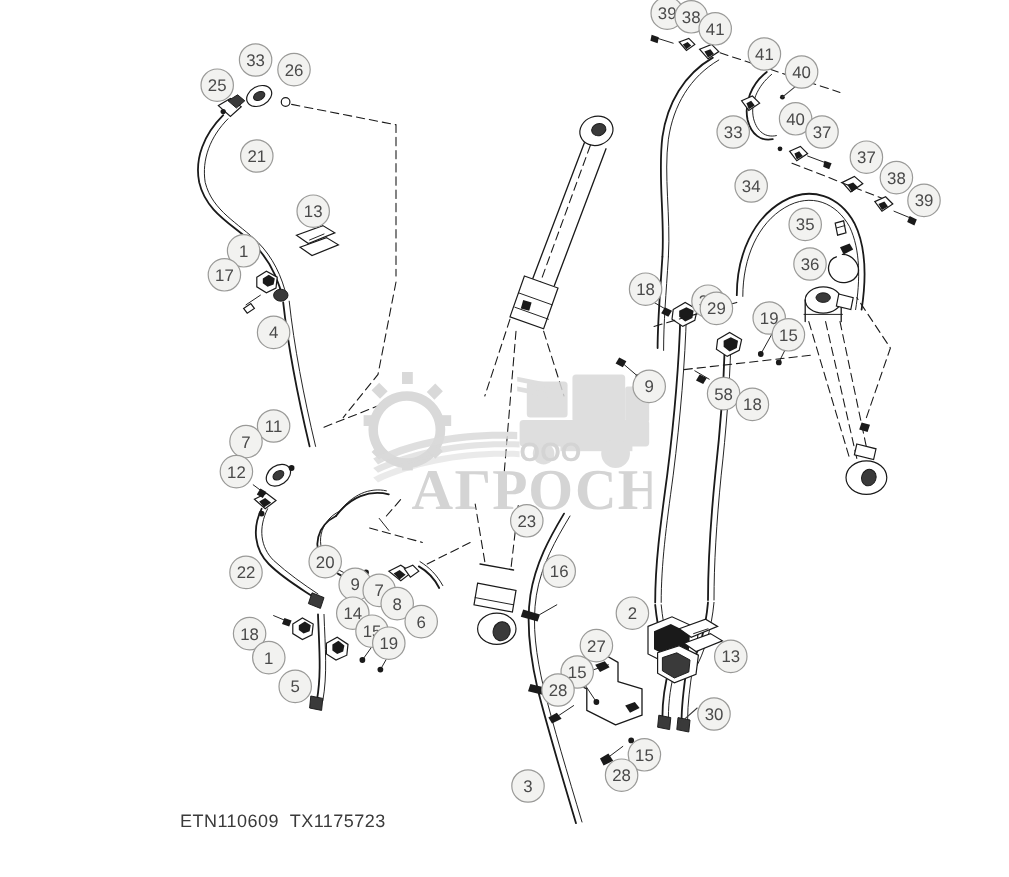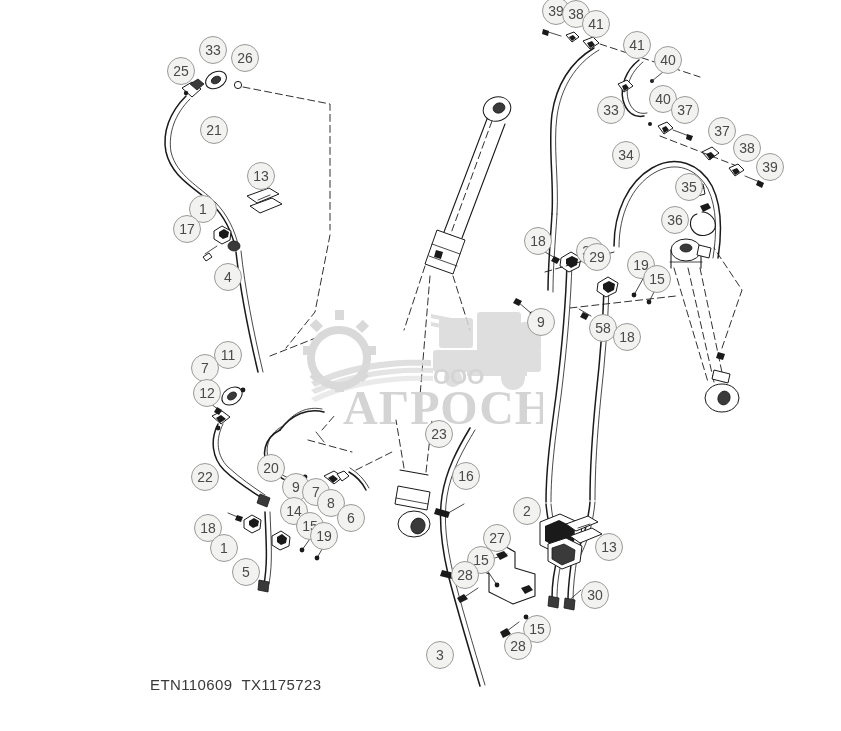--- a/index.html
+++ b/index.html
@@ -402,33 +402,33 @@
       <div class="callout" style="left: 596px; top: 24px;">41</div>
       <div class="callout" style="left: 637px; top: 45px;">41</div>
       <div class="callout" style="left: 668px; top: 60px;">40</div>
       <div class="callout" style="left: 611px; top: 110px; text-align: center;">33</div>
       <div class="callout" style="left: 663px; top: 99px;">40</div>
       <div class="callout" style="left: 685px; top: 110px;">37</div>
       <div class="callout" style="left: 722px; top: 131px;">37</div>
       <div class="callout" style="left: 747px; top: 148px;">38</div>
       <div class="callout" style="left: 770px; top: 167px;">39</div>
       <div class="callout" style="left: 626px; top: 155px;">34</div>
-      <div class="callout" style="left: 689px; top: 187px;">35</div>
+      <div class="callout" style="left: 671px; top: 187px;">35</div>
       <div class="callout" style="left: 675px; top: 220px;">36</div>
       <div class="callout" style="left: 538px; top: 241px;">18</div>
       <div class="callout" style="left: 560px; top: 251px; margin-left: 16px;">31</div>
       <div class="callout" style="left: 597px; top: 257px;">29</div>
       <div class="callout" style="left: 641px; top: 265px;">19</div>
       <div class="callout" style="left: 657px; top: 279px;">15</div>
       <div class="callout" style="left: 541px; top: 322px;">9</div>
       <div class="callout" style="left: 603px; top: 328px;">58</div>
       <div class="callout" style="left: 627px; top: 337px;">18</div>
       <div class="callout" style="left: 228px; top: 355px;">11</div>
       <div class="callout" style="left: 205px; top: 368px;">7</div>
-      <div class="callout" style="left: 207px; top: 393px;">12</div>
+      <div class="callout" style="left: 197px; top: 393px;">12</div>
       <div class="callout" style="left: 439px; top: 434px;">23</div>
       <div class="callout" style="left: 205px; top: 477px;">22</div>
       <div class="callout" style="left: 271px; top: 468px;">20</div>
       <div class="callout" style="left: 296px; top: 487px;">9</div>
       <div class="callout" style="left: 316px; top: 492px;">7</div>
       <div class="callout" style="left: 331px; top: 503px;">8</div>
       <div class="callout" style="left: 351px; top: 518px;">6</div>
       <div class="callout" style="left: 466px; top: 476px;">16</div>
       <div class="callout" style="left: 527px; top: 511px;">2</div>
       <div class="callout" style="left: 609px; top: 547px;">13</div>

